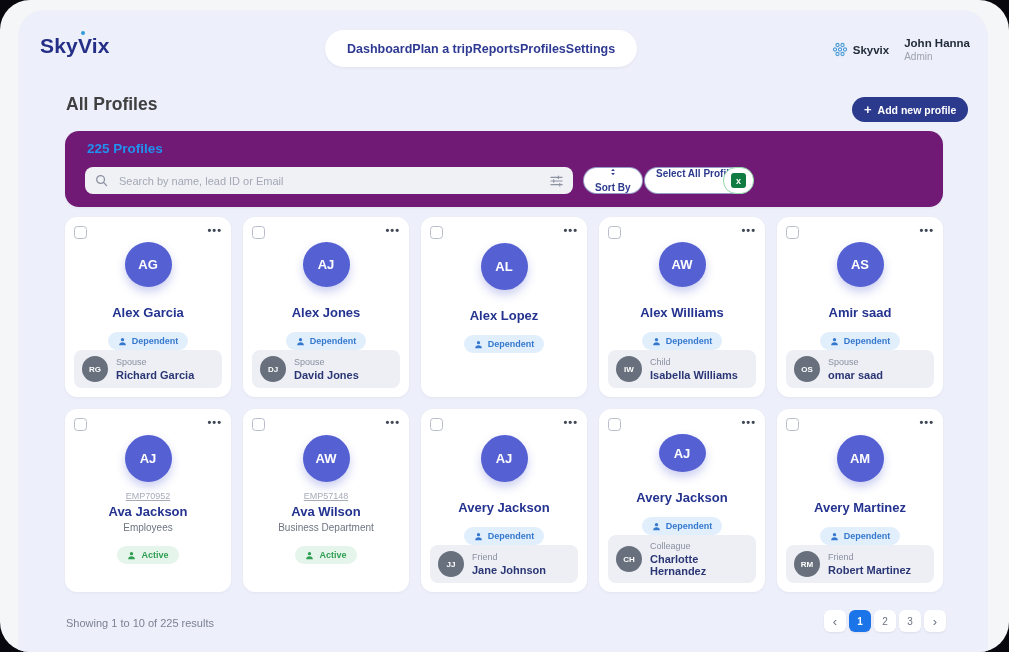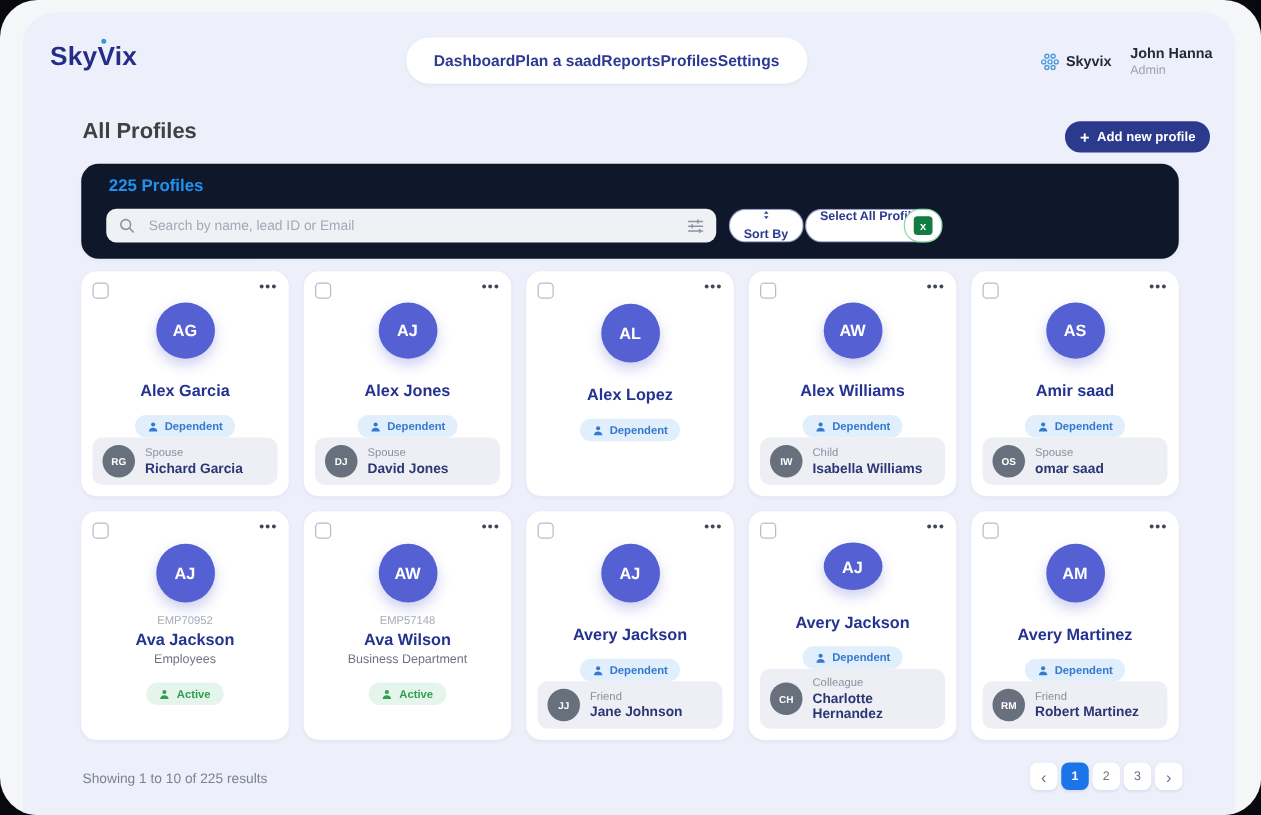--- a/index.html
+++ b/index.html
@@ -21,21 +21,21 @@
   .org-label, .user-name { font-size: 11.5px; font-weight: bold; color: #1f2937; }
   .user-role { font-size: 10px; color: #9ca3af; margin-top: 2px; }
 
   
   .page-title { position: absolute; left: 48px; top: 84px; font-size: 17.5px; font-weight: bold; color: #404040; }
   .add-btn { position: absolute; left: 834px; top: 87px; height: 25px; padding: 0 12px; background: #2c3a8e; color: #fff;
              border-radius: 13px; display: flex; align-items: center; gap: 6px; font-size: 10.5px; font-weight: bold; cursor: pointer; }
   .add-plus { font-size: 13px; font-weight: bold; line-height: 1; }
 
   
-  .panel { position: absolute; left: 47px; top: 121px; width: 878px; height: 76px; background: #0f172a; border-radius: 14px;
+  .panel { position: absolute; left: 47px; top: 121px; width: 878px; height: 76px; background: #701a75; border-radius: 14px;
            box-shadow: 0 1px 3px rgba(30,40,90,.05); }
   .count { position: absolute; left: 22px; top: 10px; font-size: 13.5px; font-weight: bold; color: #2191f0; }
   .searchbar { position: absolute; left: 20px; top: 36px; width: 488px; height: 27px; background: #f0f1f5; border-radius: 8px;
                display: flex; align-items: center; padding: 0 10px; gap: 9px; }
   .searchbar input { border: none; background: transparent; outline: none; flex: 1; font-size: 11px; color: #333;
                      font-family: "Liberation Sans", sans-serif; }
   .searchbar input::placeholder { color: #a2a8b5; }
   .pill-btn { position: absolute; top: 36px; height: 27px; border: 1px solid rgba(45,58,142,.5); border-radius: 14px;
               display: flex; align-items: center; gap: 6px; font-size: 10px; font-weight: bold; color: #2c3a8e;
               background: #fff; padding: 0 11px; cursor: pointer; flex-direction: column; }
@@ -50,21 +50,21 @@
   .grid { position: absolute; left: 47px; top: 207px; width: 878px; display: grid;
           grid-template-columns: repeat(5, 1fr); grid-template-rows: 180px 183px; gap: 12px; }
   .card { background: #fff; border-radius: 12px; box-shadow: 0 1px 3px rgba(30,40,90,.05);
           display: flex; flex-direction: column; align-items: center; padding: 9px; position: relative; }
   .card-top { width: 100%; display: flex; justify-content: space-between; align-items: flex-start; height: 14px; }
   .checkbox { width: 13px; height: 13px; border: 1.5px solid #b7bcc8; border-radius: 3.5px; background: #fff; cursor: pointer; }
   .menu-dots { font-size: 11px; letter-spacing: 1px; color: #3f4654; font-weight: bold; line-height: 8px; cursor: pointer; }
   .avatar { width: 47px; height: 47px; border-radius: 50%; background: #5560d2; color: #fff; font-weight: bold; font-size: 13px;
             display: flex; align-items: center; justify-content: center; margin-top: 3px; box-shadow: 0 5px 10px rgba(85,96,210,.3); }
   .name { margin-top: 18px; font-size: 13px; font-weight: bold; color: #24338f; }
-  .empid { margin-top: 9px; font-size: 9px; color: #a7abb8; }
+  .empid { margin-top: 9px; font-size: 9px; color: #a7abb8; text-decoration: underline; }
   .name.tight { margin-top: 3px; }
   .dept { margin-top: 3px; font-size: 10px; color: #6e7480; }
   .badge { margin-top: 12px; display: flex; align-items: center; gap: 5px; padding: 4px 10px; border-radius: 11px;
            font-size: 9px; font-weight: bold; }
   .badge.dependent { background: #e1eefc; color: #3579cf; }
   .badge.active { background: #e6f5ec; color: #2e9e50; margin-top: 13px; }
   .related { margin-top: auto; width: 100%; background: #edeff5; border-radius: 8px; padding: 6px 8px;
              display: flex; align-items: center; gap: 8px; }
   .rel-avatar { width: 26px; height: 26px; border-radius: 50%; background: #68707e; color: #fff; font-size: 8px;
                 font-weight: bold; display: flex; align-items: center; justify-content: center; flex-shrink: 0; }
@@ -85,21 +85,21 @@
 <div class="frame">
   <div class="app">
 
     <div class="logo">
       <span>SkyVix</span>
       <span class="logo-dot"></span>
     </div>
 
     <div class="nav">
       <span class="nav-item">Dashboard</span>
-      <span class="nav-item">Plan a saad</span>
+      <span class="nav-item">Plan a trip</span>
       <span class="nav-item">Reports</span>
       <span class="nav-item">Profiles</span>
       <span class="nav-item">Settings</span>
     </div>
 
     <div class="userbox">
       <div class="org">
         <svg width="16" height="15" viewBox="0 0 16 15">
           <g fill="none" stroke="#4a9bd8" stroke-width="1.1">
             <circle cx="5.5" cy="3" r="1.6"></circle>

